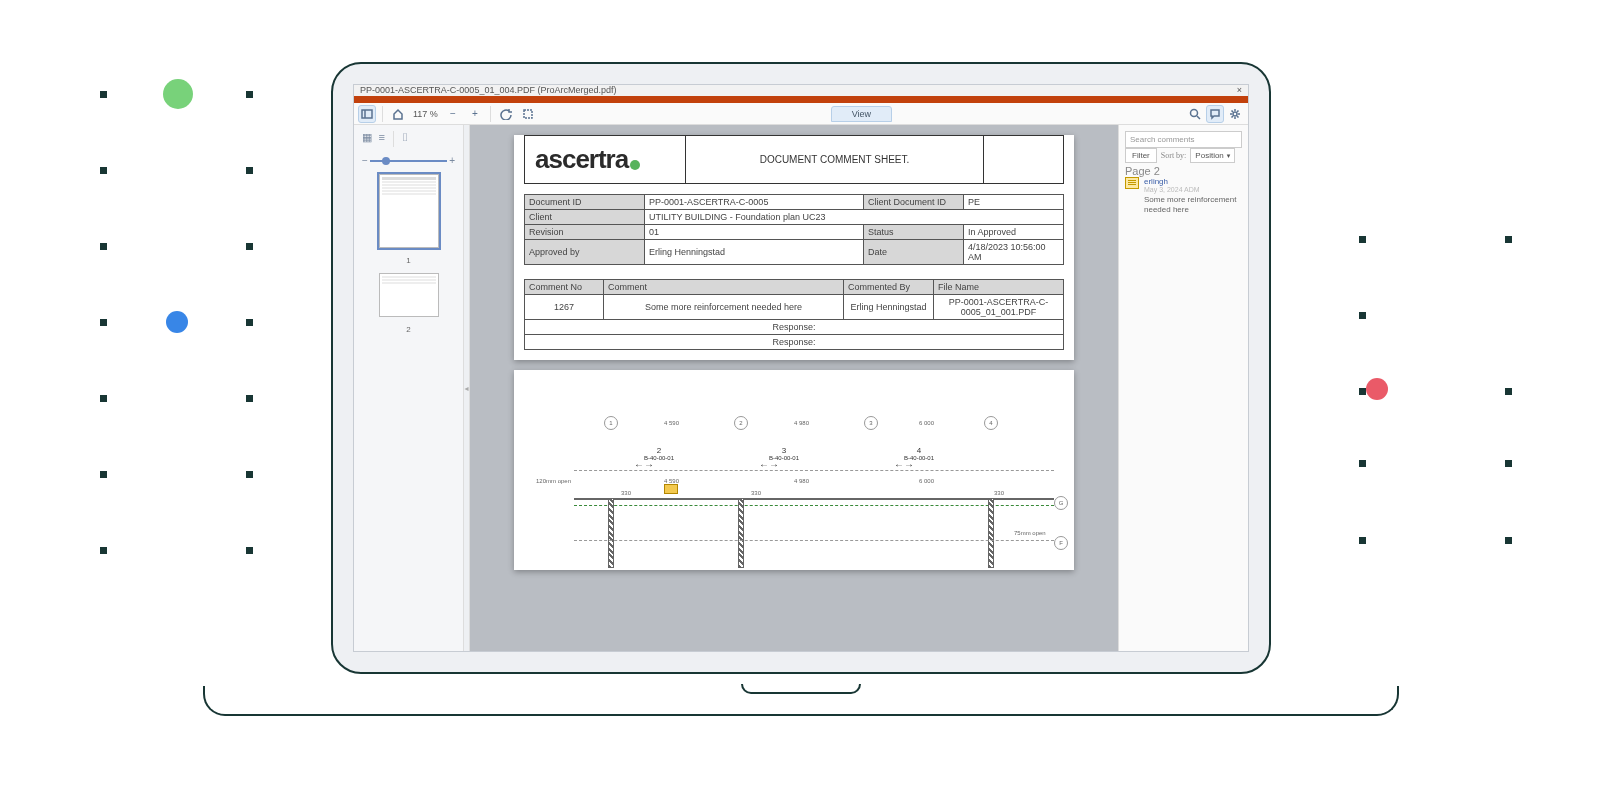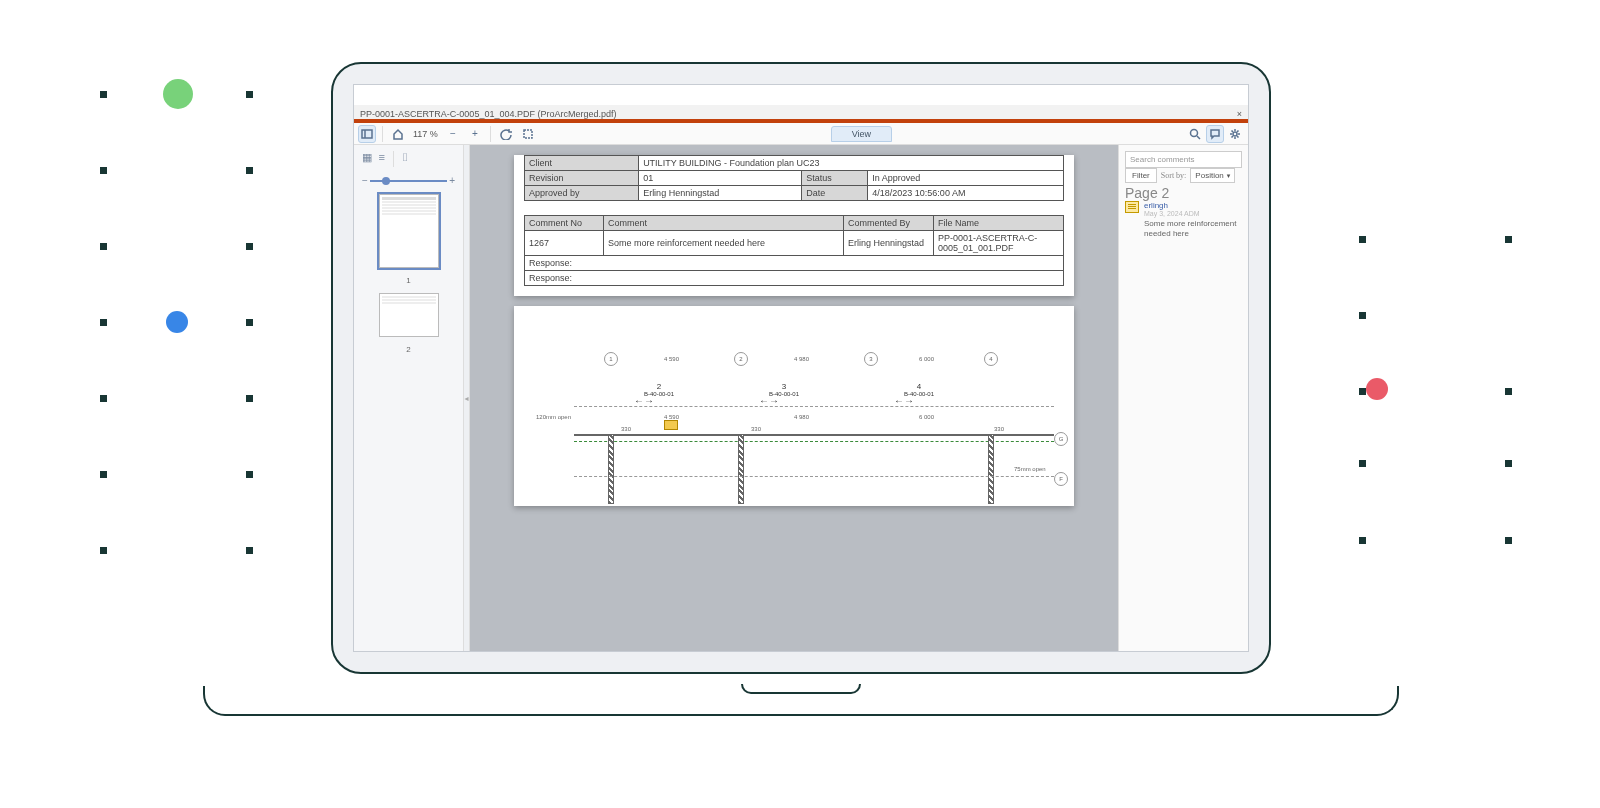--- a/index.html
+++ b/index.html
@@ -54,24 +54,24 @@
     width: 100%; height: 100%;
     background: #fff;
     border: 1px solid #c7ccd3;
     font-size: 10px;
     color: #444;
     display:flex; flex-direction:column;
   }
   .titlebar {
     height: 18px;
     background:#f2f2f2;
-    border-bottom:4px solid #c2410c;
-    display:flex; align-items:flex-end;
+    border-bottom:7px solid #c2410c;
+    display:flex; align-items:flex-start;
     padding:0 6px;
-    font-size:9px; color:#555;margin-top:20px;
+    font-size:9px; color:#555;
   }
   .titlebar .close { margin-left:auto; color:#555; }
 
   .toolbar {
     height: 22px;
     display:flex; align-items:center;
     gap:4px;
     border-bottom:1px solid #ddd;
     padding: 0 4px;
     background:#fafafa;
@@ -140,21 +140,21 @@
     border-collapse:collapse; font-size:9px;
   }
   table.info td{border:1px solid #555; padding:2px 4px;}
   table.info .h{background:#d7d7d7;}
 
   table.comments{
     width:calc(100% - 20px); margin:14px 10px 0 10px;
     border-collapse:collapse; font-size:9px;
   }
   table.comments th{background:#d7d7d7; border:1px solid #555; padding:2px 4px; text-align:left; font-weight:400;}
-  table.comments td{border:1px solid #555; padding:2px 4px;}
+  table.comments td{border:1px solid #555; padding:2px 4px;text-align:center;}
   table.comments .resp{background:#fff;}
 
   
   .page2{ height:200px; position:relative; overflow:hidden; font-size:6px; color:#666;}
   .axis-num{
     position:absolute; width:14px;height:14px;border:1px solid #999;
     border-radius:50%; display:flex;align-items:center;justify-content:center;
     background:#fff; top:46px;
   }
   .dim{position:absolute; top:50px; font-size:6px; color:#666;}
@@ -171,21 +171,21 @@
   
   .comments-panel{
     width:130px; background:#fafafa; border-left:1px solid #ddd;
     display:flex; flex-direction:column; padding:6px; 
   }
   .search-box{border:1px solid #ccc; padding:3px 4px; font-size:8px; color:#999; background:#fff;}
   .filter-row{display:flex; gap:4px; align-items:center; font-size:8px;}
   .fbtn{border:1px solid #ccc; padding:2px 6px; background:#fff; color:#555;}
   .sortlbl{color:#888;font-family:Liberation Serif, serif;}
   .select{border:1px solid #ccc; padding:2px 4px; background:#fff; display:flex; align-items:center; gap:3px; color:#555;}
-  .pg-label{font-size:14px;color:#888; padding-top:2px;}
+  .pg-label{font-size:11px;color:#888; padding-top:2px;}
   .comment-item{display:flex; gap:5px; font-size:8px;}
   .c-icon{width:14px;height:12px;border:1px solid #c49a00;background:#fde9a3;flex-shrink:0; position:relative;}
   .c-icon::before{content:"";position:absolute;left:2px;top:2px;width:8px;height:1px;background:#c49a00;box-shadow:0 2px 0 #c49a00,0 4px 0 #c49a00;}
   .c-body{flex:1;}
   .c-author{color:#3a5ea8;}
   .c-date{color:#bbb; font-size:7px;}
   .c-text{color:#666; margin-top:2px; line-height:1.2;}
 
   svg.icon{width:12px;height:12px;stroke:#5a7290;fill:none;stroke-width:1.5;}
 </style>
@@ -315,23 +315,37 @@
             <div class="row"></div>
               <div class="row"></div>
               <div class="row"></div>
           </div>
           <div class="pgnum">2</div>
         </div>
         <div class="collapse-handle">◂</div>
 
         <div class="docarea">
           <div class="page page1">
+            <div class="header-row">
+              <div class="logo-cell">
+                <span class="logo-text">ascertra</span>
+                <span class="logo-dot"></span>
+              </div>
+              <div class="title-cell">DOCUMENT COMMENT SHEET.</div>
+              <div class="corner-cell"></div>
+            </div>
 
             <table class="info">
               <tbody>
+                  <tr>
+                <td class="h" style="width:120px">Document ID</td>
+                <td>PP-0001-ASCERTRA-C-0005</td>
+                <td class="h" style="width:100px">Client Document ID</td>
+                <td style="width:100px">PE</td>
+              </tr>
               <tr>
                 <td class="h">Client</td>
                 <td colspan="3">UTILITY BUILDING - Foundation plan UC23</td>
               </tr>
               <tr>
                 <td class="h">Revision</td>
                 <td>01</td>
                 <td class="h">Status</td>
                 <td>In Approved</td>
               </tr>

